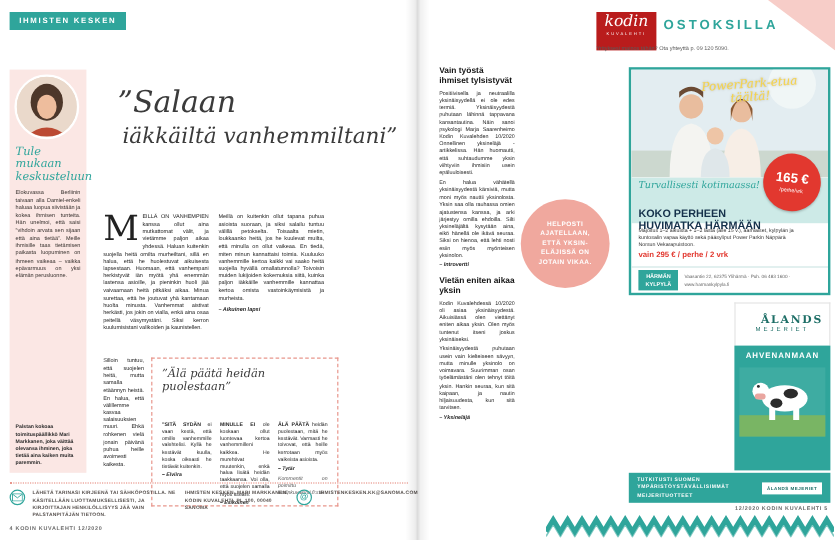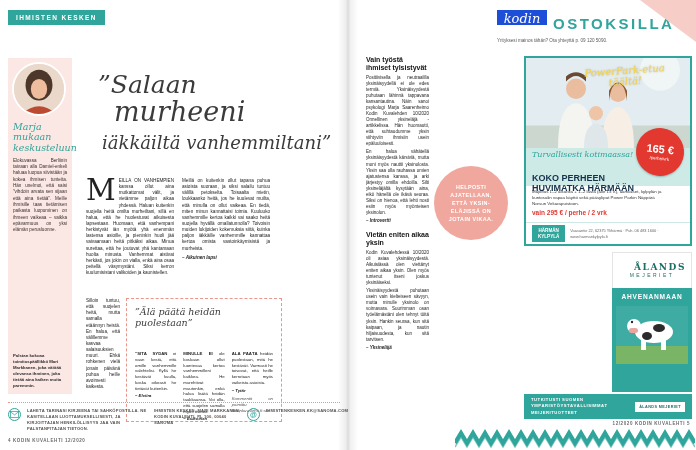--- a/index.html
+++ b/index.html
@@ -64,24 +64,24 @@
     color:#1d1d1d; text-align:justify; }
   .op-heading { font-size:7px; font-weight:bold; line-height:1.12; color:#141414; text-align:left; margin-bottom:3px; }
   .op-heading.second { margin-top:7px; }
   .op-para { margin-bottom:2px; }
   .op-sig { font-style:italic; font-weight:bold; text-align:left; margin-bottom:2px; }
 
   .pull-circle { left:434px; top:166px; width:74px; height:74px; border-radius:50%; background:#f0a89e;
     color:#fff; display:flex; align-items:center; justify-content:center; text-align:center;
     font-size:5.4px; font-weight:bold; letter-spacing:0.4px; line-height:1.5; padding:9px; }
 
-  .kk-logo-box { left:497px; top:10px; width:50px; height:15px; background:#1d4ed8; color:#fff; text-align:center; }
+  .kk-logo-box { left:497px; top:10px; width:50px; height:32px; background:#b91c1c; color:#fff; text-align:center; }
   .kk-script { font-family:"DejaVu Serif", serif; font-style:italic; font-size:13px; line-height:15px; margin-top:1px; }
   .kk-sub { font-size:3.4px; letter-spacing:1.6px; }
-  .ostoksilla { left:553px; top:15px; color:#2fa59b; font-weight:bold; font-size:15px; letter-spacing:2.5px; }
+  .ostoksilla { left:553px; top:15px; color:#2fa59b; font-weight:bold; font-size:11px; letter-spacing:2.5px; }
   .header-tagline { left:497px; top:38px; font-size:4.6px; color:#5b5b5b; }
 
   .corner-tri { right:0; top:0; width:60px; height:42px; }
 
   .harma { left:524px; top:56px; width:168px; height:190px; border:2px solid #2fa59b; background:#fff;
     display:flex; flex-direction:column; }
   .harma-photo { position:relative; height:90px; overflow:hidden; }
   .harma-photo svg { display:block; width:100%; height:100%; }
   .harma-script { position:absolute; left:56px; top:8px; width:86px; color:#f6d44b;
     font-family:"DejaVu Serif", serif; font-style:italic; font-size:10px; line-height:1.05; text-align:center;
@@ -131,28 +131,27 @@
   <div class="abs sidebar">
     <div class="avatar">
       <svg viewBox="0 0 52 52">
         <rect width="52" height="52" fill="#ead9cb"></rect>
         <ellipse cx="26" cy="22" rx="14" ry="16" fill="#4d372a"></ellipse>
         <ellipse cx="26" cy="26" rx="8.5" ry="10.5" fill="#eebd9d"></ellipse>
         <path d="M13 24 Q17 10 26 10 Q35 10 39 24 L39 16 Q34 7 26 7 Q18 7 13 16 Z" fill="#4d372a"></path>
         <path d="M8 52 Q26 36 44 52 Z" fill="#bb4a33"></path>
       </svg>
     </div>
-    <div class="sidebar-heading">Marja mukaan keskusteluun</div>
+    <div class="sidebar-heading">Tule mukaan keskusteluun</div>
     <div class="sidebar-body">Elokuvassa Berliinin taivaan alla Damiel-enkeli haluaa luopua siivistään ja kokea ihmisen tunteita. Hän unelmoi, että saisi ”vihdoin arvata sen sijaan että aina tietää”. Meille ihmisille taas tietämisen paikasta luopuminen on ihmeen vaikeaa – vaikka epävarmuus on yksi elämän perusluonne.</div>
     <div class="sidebar-credit">Palstan kokoaa toimituspäällikkö Mari Markkanen, joka väittää olevansa ihminen, joka tietää aina kaiken muita paremmin.</div>
   </div>
 
   <div class="abs headline">
     <div class="hl1">”Salaan</div>
-    <div class="hl2">murheeni</div>
     <div class="hl3">iäkkäiltä vanhemmiltani”</div>
   </div>
 
   <div class="abs bodytext col1a">
     <span class="dropcap">M</span><span>EILLÄ ON VANHEMPIEN kanssa ollut aina mutkattomat välit, ja vietämme paljon aikaa yhdessä. Haluan kuitenkin suojella heitä omilta murheiltani, sillä en halua, että he huolestuvat aikuisesta lapsestaan. Huomaan, että vanhempani herkistyvät iän myötä yhä enemmän lastensa asioille, ja pieninkin huoli jää vaivaamaan heitä pitkäksi aikaa. Minua surettaa, että he joutuvat yhä kantamaan huolta minusta. Vanhemmat aistivat herkästi, jos jokin on vialla, enkä aina osaa peitellä väsymystäni. Siksi kerron kuulumisistani valikoiden ja kaunistellen.</span>
   </div>
 
   <div class="abs bodytext col2a">
     <span>Meillä on kuitenkin ollut tapana puhua asioista suoraan, ja siksi salailu tuntuu välillä petokselta. Toisaalta mietin, loukkaanko heitä, jos he kuulevat muilta, että minulla on ollut vaikeaa. En tiedä, miten minun kannattaisi toimia. Kuuluuko vanhemmille kertoa kaikki vai saako heitä suojella hyvällä omallatunnolla? Toivoisin muiden lukijoiden kokemuksia siitä, kuinka paljon iäkkäille vanhemmille kannattaa kertoa omista vastoinkäymisistä ja murheista.</span>
     <div class="byline">– Aikuinen lapsi</div>

